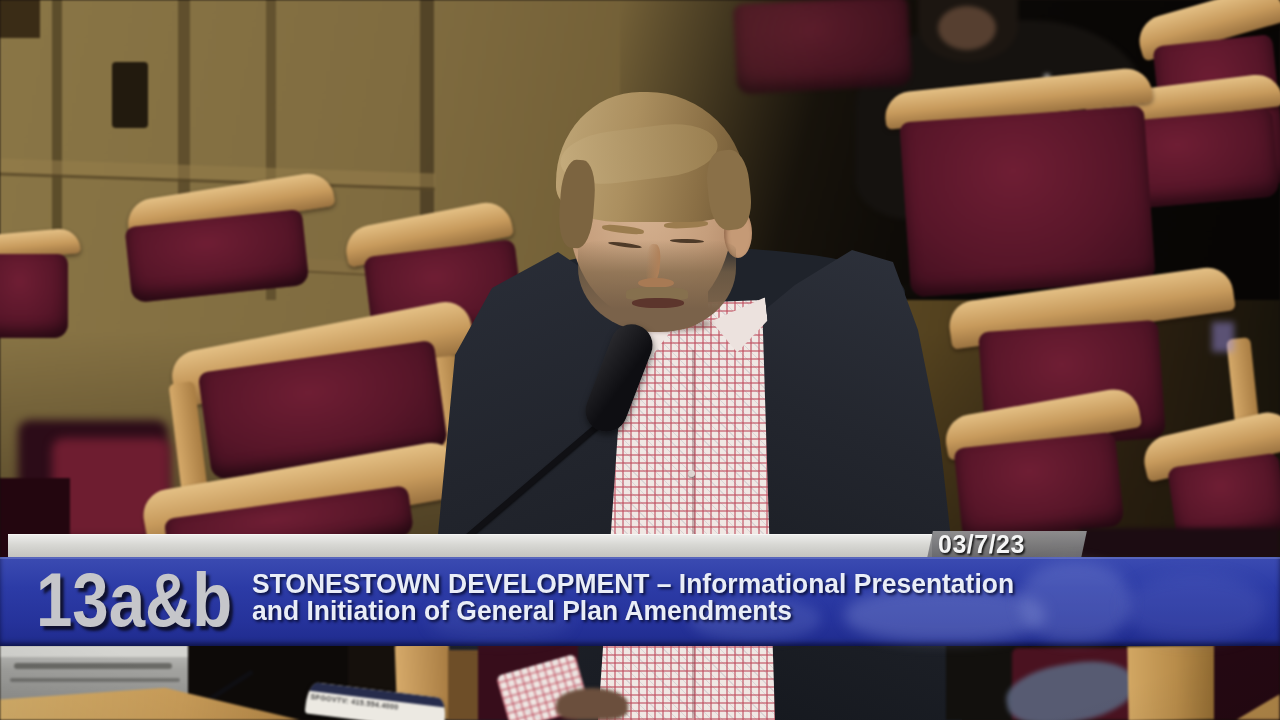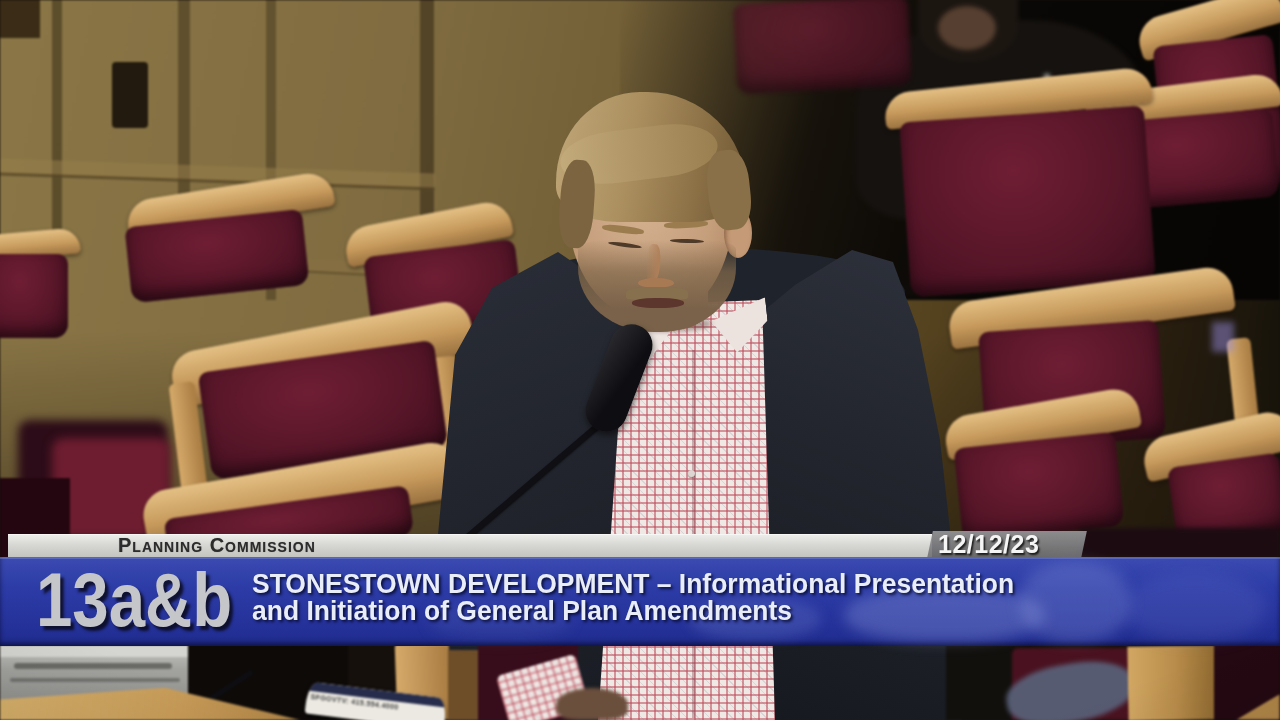--- a/index.html
+++ b/index.html
@@ -205,23 +205,22 @@
 
     <div class="abs" id="sign">
       <div class="band"></div>
       <div class="txt">SFGOVTV: 415.554.4000</div>
     </div>
   </div>
 
   <div class="abs" id="vignette"></div>
 
   <div class="abs" id="graybar"></div>
-  <div class="abs" id="program">Planning Commission</div>
   <div class="abs" id="datepatch"></div>
-  <div class="abs" id="datetext">12/12/23</div>
+  <div class="abs" id="datetext">03/7/23</div>
 
   <div class="abs" id="blueband">
     <div class="abs wm" style="left:430px;top:43px;width:140px;height:40px;background:rgba(130,145,215,.12);filter:blur(8px);"></div>
     <div class="abs wm" style="left:690px;top:41px;width:130px;height:42px;background:rgba(150,165,225,.18);filter:blur(6px);"></div>
     <div class="abs wm" style="left:845px;top:31px;width:200px;height:54px;background:rgba(160,172,228,.30);filter:blur(7px);"></div>
     <div class="abs wm" style="left:1020px;top:5px;width:110px;height:80px;background:rgba(150,162,225,.26);filter:blur(7px);"></div>
     <div class="abs wm" style="left:1125px;top:18px;width:140px;height:66px;background:rgba(120,135,210,.18);filter:blur(8px);"></div>
   </div>
   <div class="abs" id="itemnum">13a&amp;b</div>
   <div class="abs" id="titleblock">

